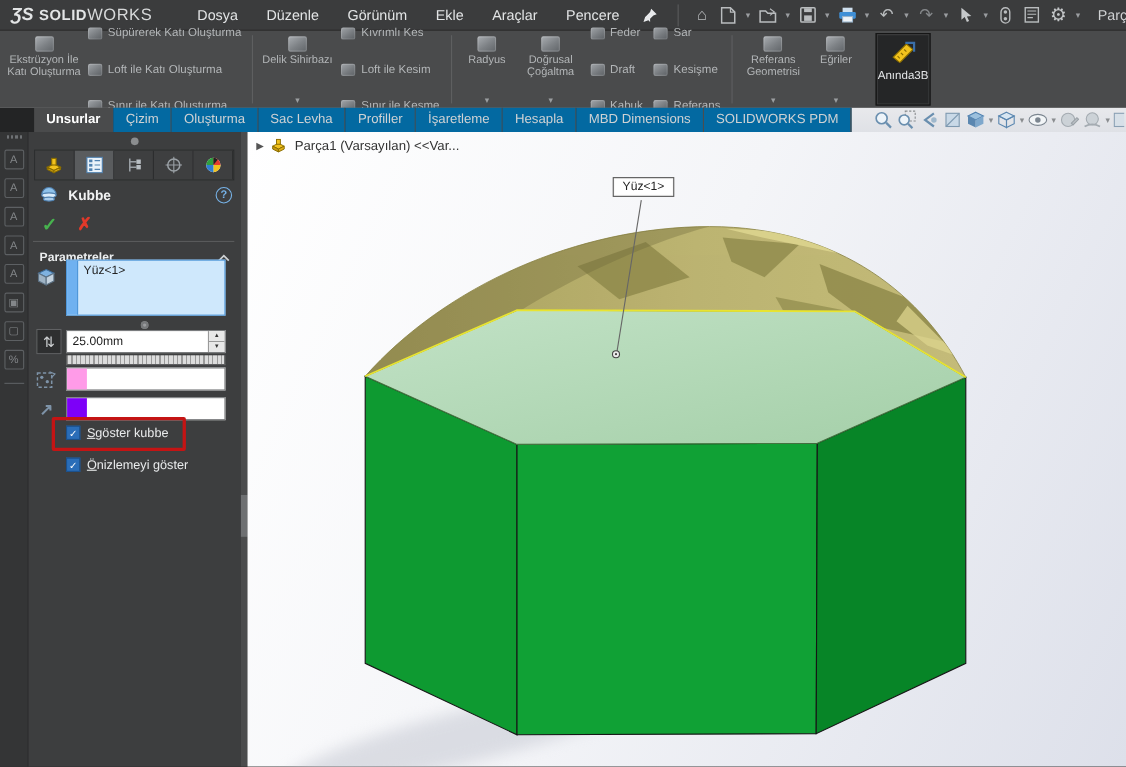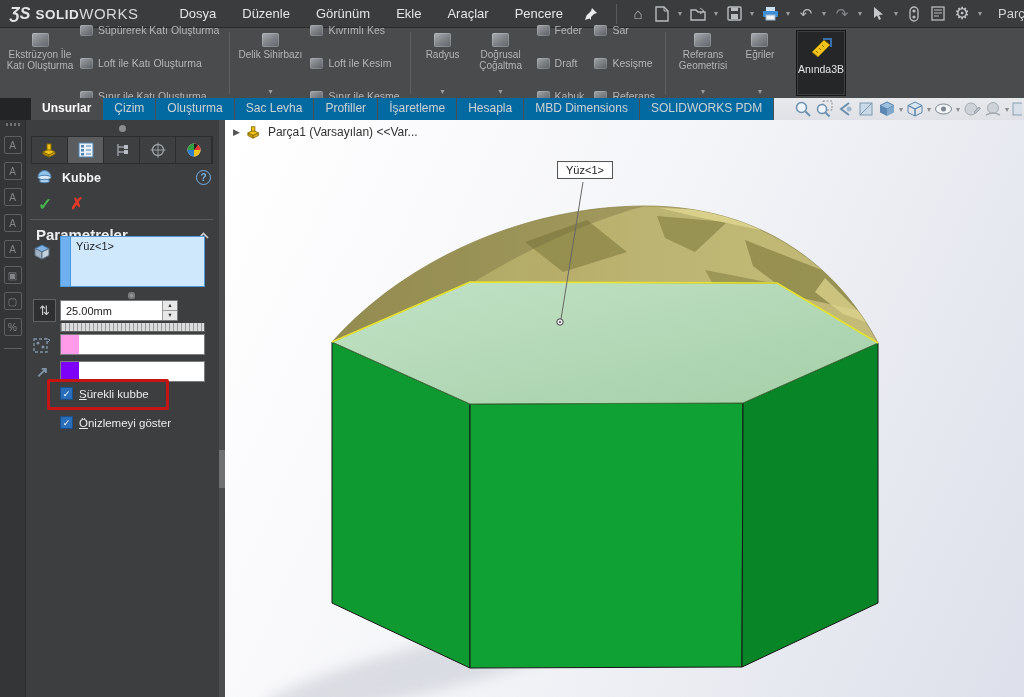--- a/index.html
+++ b/index.html
@@ -77,34 +77,34 @@
   .pm-tab.active { background:#5a5c5e; }
   .pm-header { position:absolute; left:10px; top:48px; right:8px; display:flex; align-items:flex-end; }
   .pm-title { color:#f2f3f4; font-weight:bold; font-size:12.5px; margin-left:9px; }
   .pm-help { margin-left:auto; width:15px; height:15px; border-radius:50%; border:1.5px solid #77b3e8;
              color:#77b3e8; font-size:10px; font-weight:bold; display:flex; align-items:center; justify-content:center; }
   .pm-okrow { position:absolute; left:12px; top:74px; display:flex; gap:18px; }
   .ok-mark { color:#47b24e; font-size:17px; font-weight:bold; }
   .cancel-mark { color:#e0392a; font-size:16px; font-weight:bold; }
   .pm-div { position:absolute; left:4px; right:6px; top:99px; border-top:1px solid #595a5b; }
   .sec-head { position:absolute; left:10px; top:105px; right:10px; display:flex; align-items:center; }
-  .sec-title { color:#eceeef; font-weight:bold; font-size:15px; }
+  .sec-title { color:#eceeef; font-weight:bold; font-size:11px; }
   .sec-chev { margin-left:auto; }
 
   .sel-icon { position:absolute; left:7px; top:124px; }
   .sel-box { position:absolute; left:34px; top:116px; width:145px; height:51px; background:#cfe8fc;
              border:1px solid #4f97d9; display:flex; }
   .sel-bar { width:10px; background:#6fb1f0; border-right:1px solid #4f97d9; }
   .sel-text { font-size:11px; color:#222; padding:3px 0 0 5px; }
   .dot-handle { position:absolute; left:102px; top:172px; width:7px; height:7px; border-radius:50%;
                 background:#9a9c9e; box-shadow: inset 0 0 0 2px #77797b; }
 
   .dist-btn { position:absolute; left:7px; top:179px; width:23px; height:23px; background:#2e2f30;
               border:1px solid #606163; color:#cdd0d2; font-size:13px; display:flex; align-items:center; justify-content:center; }
-  .dist-field { position:absolute; left:34px; top:180px; width:118px; height:21px; background:#ffffff;
+  .dist-field { position:absolute; left:34px; top:180px; width:145px; height:21px; background:#ffffff;
                 border:1px solid #7a7c7e; display:flex; }
   .dist-value { flex:1; font-size:11px; color:#1c1c1c; padding:4px 0 0 5px; }
   .spin { width:15px; border-left:1px solid #9a9a9a; display:flex; flex-direction:column; }
   .spin span { flex:1; font-size:5.5px; color:#333; text-align:center; line-height:9px; background:#e8e8e8; }
   .spin span:first-child { border-bottom:1px solid #9a9a9a; }
   .wheel { position:absolute; left:34px; top:203px; width:145px; height:9px;
            border:1px solid #616263; border-top:none;
            background:repeating-linear-gradient(90deg,#9a9a9a 0 1px,#dcdcdc 1px 4px); }
 
   .pk-icon { position:absolute; left:7px; top:217px; }
@@ -547,21 +547,21 @@
       </div>
 
       <span class="pu-icon">↗</span>
       <div class="pu-field">
         <span class="pu-sw"></span>
       </div>
 
       <span class="red-box"></span>
       <div class="cb-row r1">
         <span class="cb-box">✓</span>
-        <span class="cb-lbl"><span class="ac">S</span><span>ürekli kubbe</span></span>
+        <span class="cb-lbl"><span class="ac">S</span><span>göster kubbe</span></span>
       </div>
       <div class="cb-row r2">
         <span class="cb-box">✓</span>
         <span class="cb-lbl"><span class="ac">Ö</span><span>nizlemeyi göster</span></span>
       </div>
     </div>
 
     <div class="splitter">
       <span class="handle"></span>
     </div>

